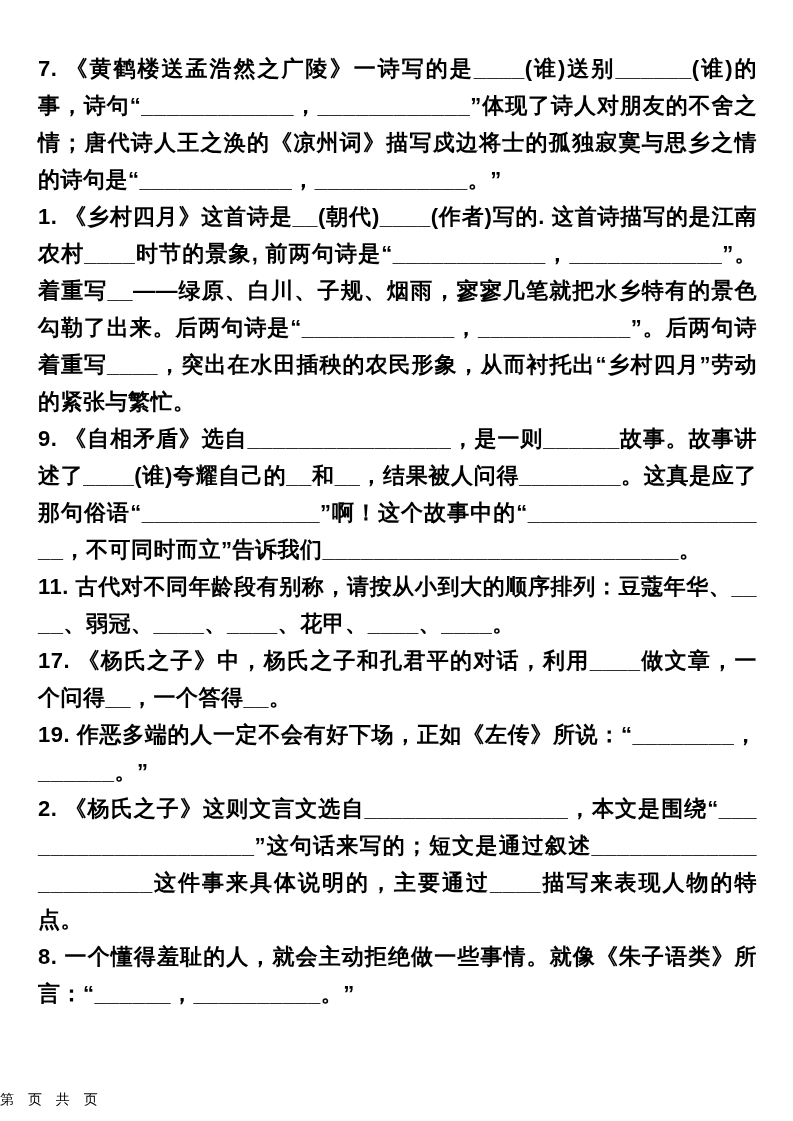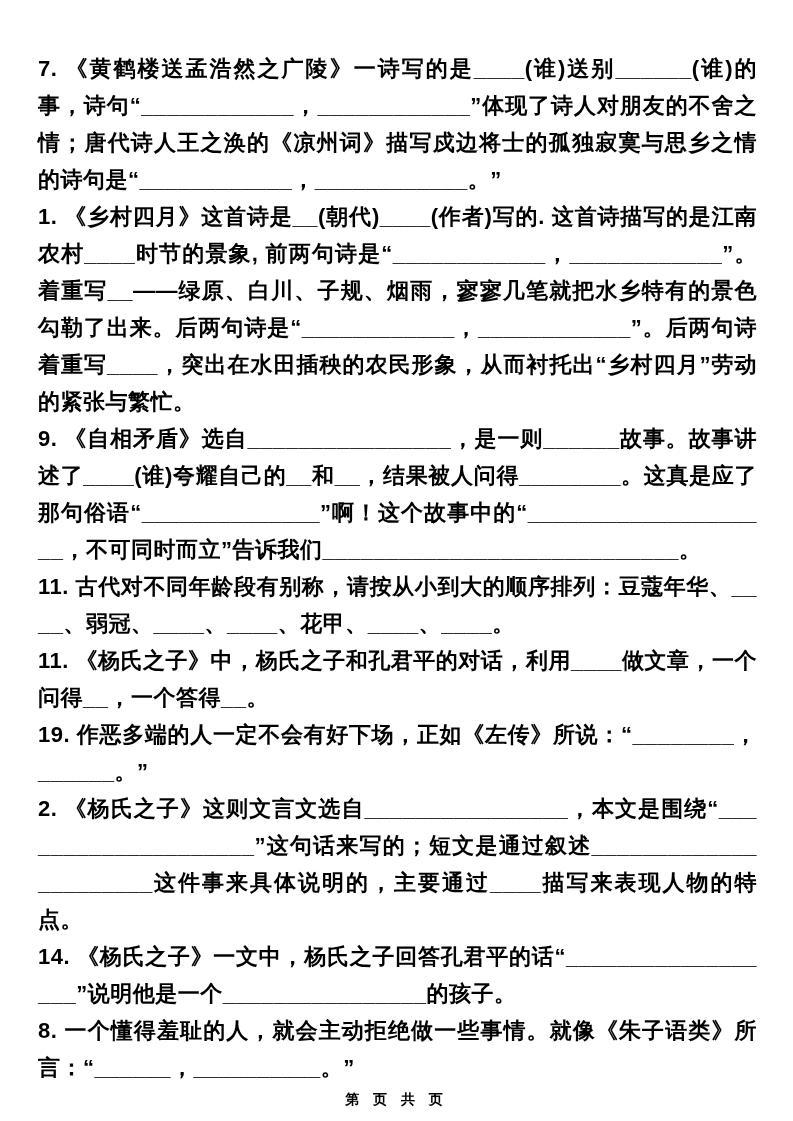--- a/index.html
+++ b/index.html
@@ -26,36 +26,34 @@
   }
   .content p.question {
     margin: 0;
     padding: 0;
   }
   .footer {
     position: absolute;
     bottom: 12px;
     left: 0;
     width: 100%;
-    text-align: center;
     font-size: 14px;
-    font-weight: 700;
+    font-weight: 400;
     letter-spacing: 5px;
     color: #000000;
   }
 </style>
 </head>
 <body>
 
 <div class="page">
   <div class="content">
     <p class="question">7. 《黄鹤楼送孟浩然之广陵》一诗写的是____(谁)送别______(谁)的事，诗句“____________，____________”体现了诗人对朋友的不舍之情；唐代诗人王之涣的《凉州词》描写戍边将士的孤独寂寞与思乡之情的诗句是“____________，____________。”</p>
     <p class="question">1. 《乡村四月》这首诗是__(朝代)____(作者)写的. 这首诗描写的是江南农村____时节的景象, 前两句诗是“____________，____________”。着重写__——绿原、白川、子规、烟雨，寥寥几笔就把水乡特有的景色勾勒了出来。后两句诗是“____________，____________”。后两句诗着重写____，突出在水田插秧的农民形象，从而衬托出“乡村四月”劳动的紧张与繁忙。</p>
     <p class="question">9. 《自相矛盾》选自________________，是一则______故事。故事讲述了____(谁)夸耀自己的__和__，结果被人问得________。这真是应了那句俗语“______________”啊！这个故事中的“____________________，不可同时而立”告诉我们____________________________。</p>
     <p class="question">11. 古代对不同年龄段有别称，请按从小到大的顺序排列：豆蔻年华、____、弱冠、____、____、花甲、____、____。</p>
-    <p class="question">11. 《杨氏之子》中，杨氏之子和孔君平的对话，利用____做文章，一个问得__，一个答得__。</p>
+    <p class="question">17. 《杨氏之子》中，杨氏之子和孔君平的对话，利用____做文章，一个问得__，一个答得__。</p>
     <p class="question">19. 作恶多端的人一定不会有好下场，正如《左传》所说：“________，______。”</p>
     <p class="question">2. 《杨氏之子》这则文言文选自________________，本文是围绕“____________________”这句话来写的；短文是通过叙述______________________这件事来具体说明的，主要通过____描写来表现人物的特点。</p>
-    <p class="question">14. 《杨氏之子》一文中，杨氏之子回答孔君平的话“__________________”说明他是一个________________的孩子。</p>
     <p class="question">8. 一个懂得羞耻的人，就会主动拒绝做一些事情。就像《朱子语类》所言：“______，__________。”</p>
   </div>
   <div class="footer">第 页 共 页</div>
 </div>
 
 </body></html>

